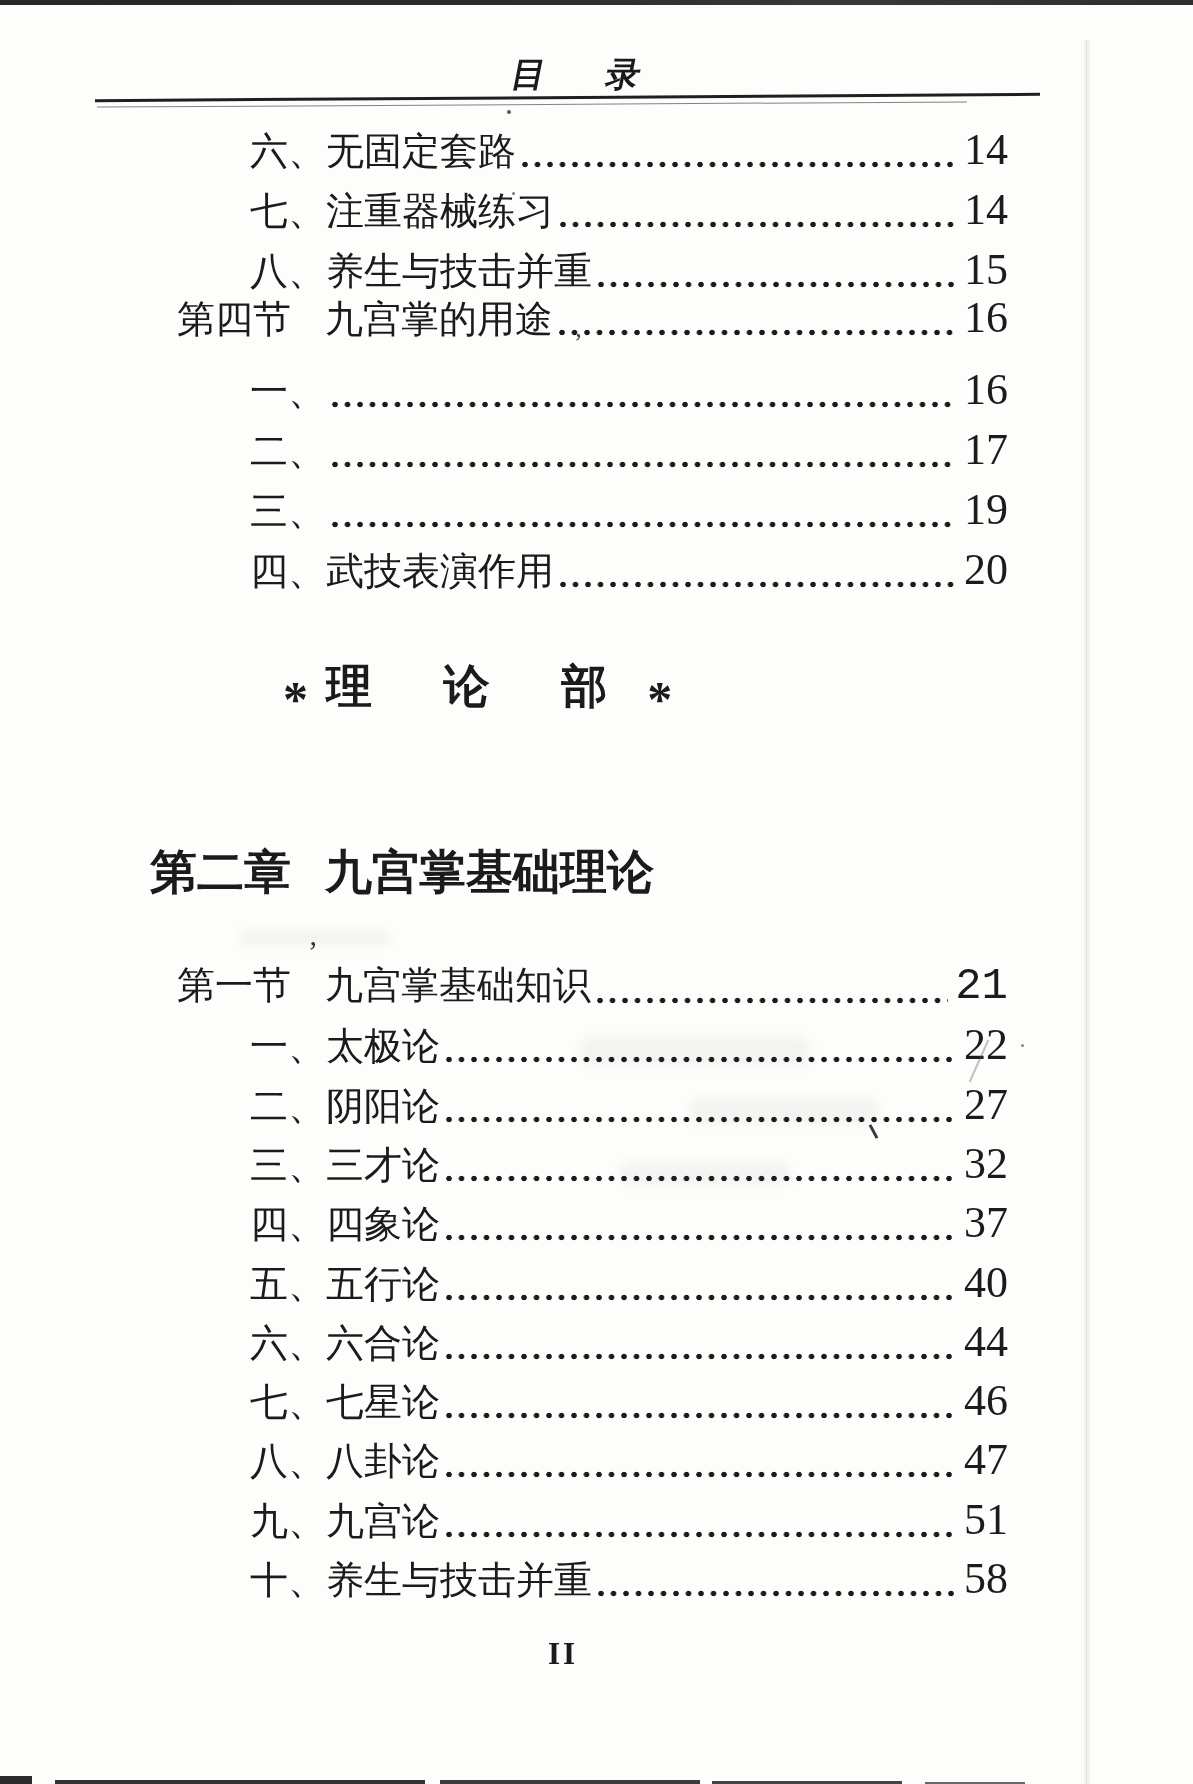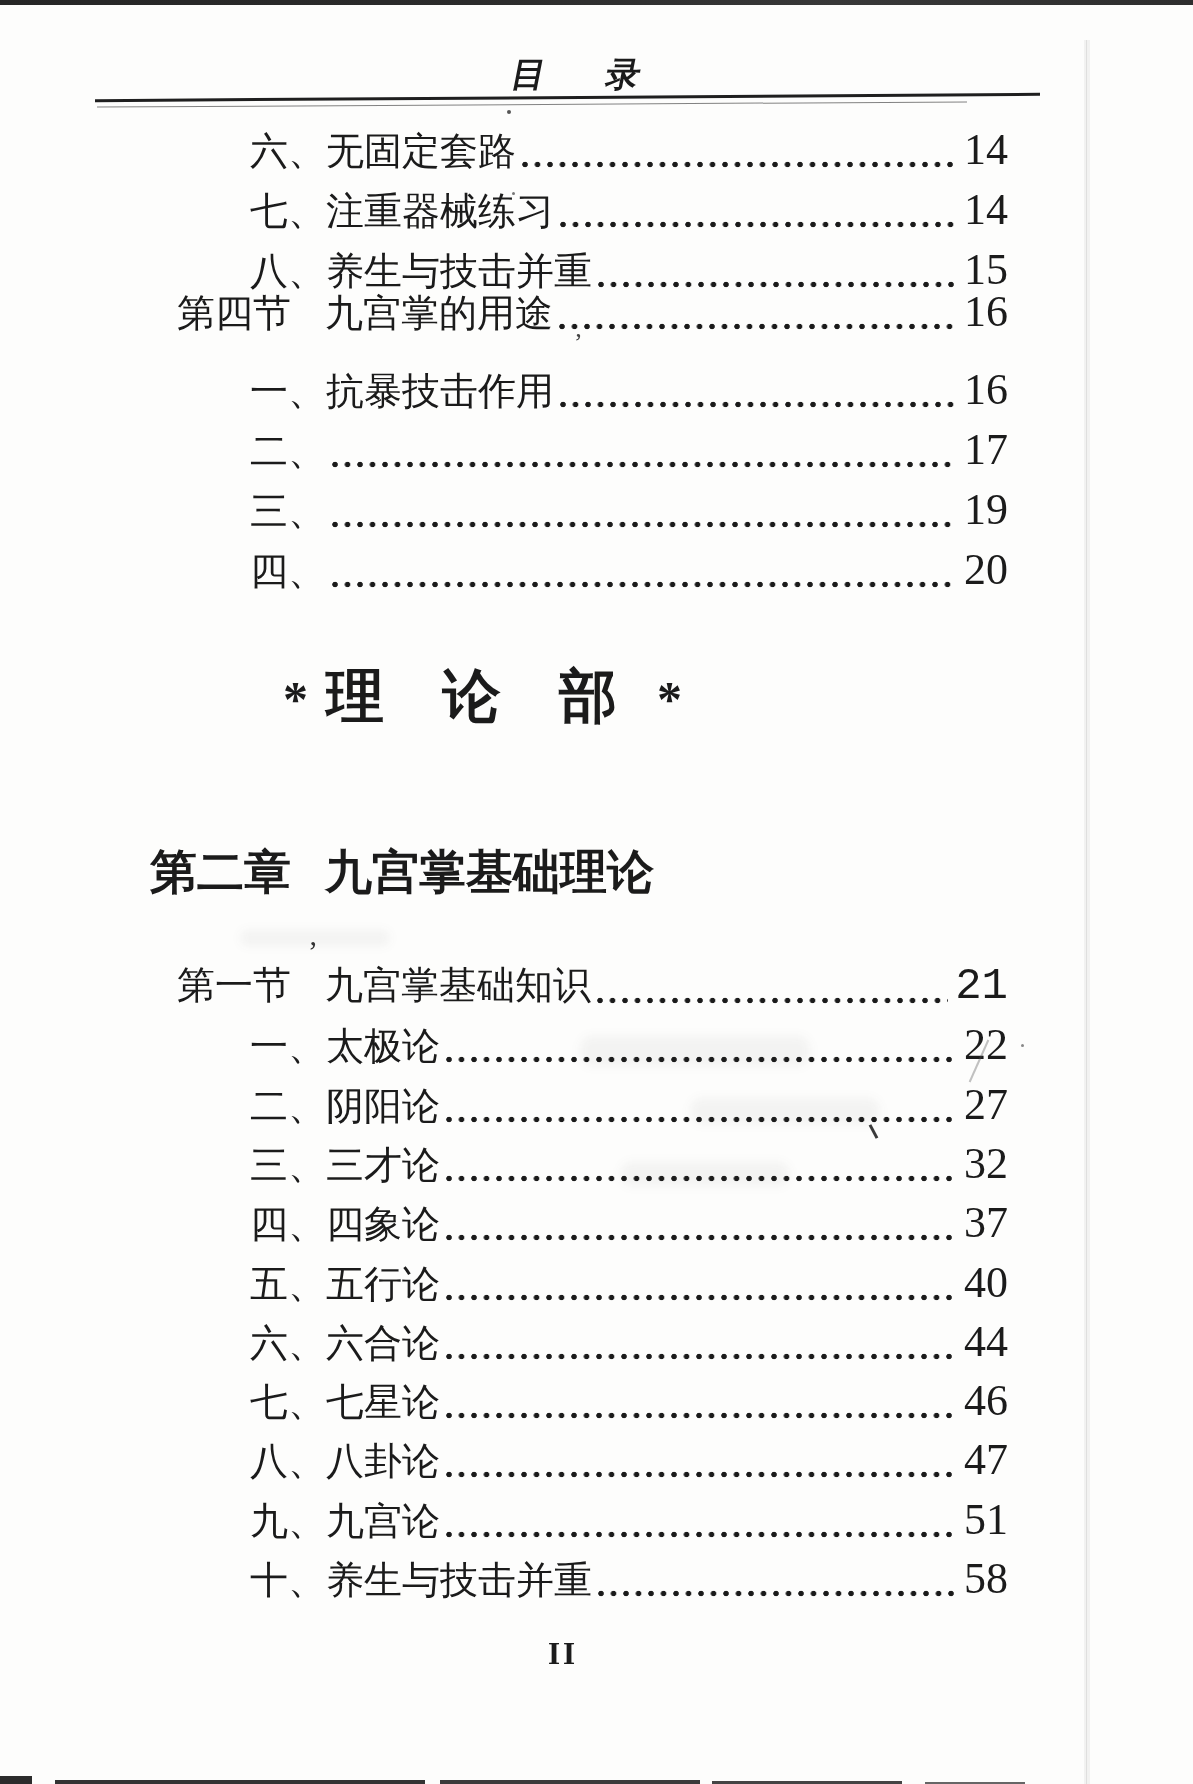--- a/index.html
+++ b/index.html
@@ -38,21 +38,21 @@
   .toc-row.section .toc-title{margin-left:34px;}
   .toc-page{font-size:44px;line-height:52px;margin-left:2px;}
   .leader{flex:1 1 auto;height:9px;margin:0 5px 0 6px;align-self:flex-end;
     margin-bottom:7px;
     background-image:radial-gradient(circle at 3px 4.5px,#1a1a1a 2.4px,rgba(0,0,0,0) 3.1px);
     background-repeat:repeat-x;background-size:12.5px 9px;}
   
   .divider{position:absolute;top:664px;left:283px;display:flex;align-items:flex-start;
     font-weight:700;white-space:nowrap;}
   .divider .star{font-size:50px;line-height:1;position:relative;top:10px;}
-  .divider .divider-text{font-size:58px;line-height:1.15;letter-spacing:22px;margin:0 18px;}
+  .divider .divider-text{font-size:46px;line-height:1.15;letter-spacing:22px;margin:0 18px;font-family:Liberation Mono, monospace;}
   .chapter{position:absolute;top:842px;left:150px;font-weight:700;white-space:nowrap;
     font-size:47px;line-height:1.3;}
   .chapter .chapter-title{margin-left:34px;}
   
   .page-footer{position:absolute;top:1638px;left:548px;font-size:31px;font-weight:700;
     letter-spacing:3px;line-height:1;}
 </style>
 </head>
 <body>
 
@@ -77,44 +77,44 @@
         <span class="toc-title">注重器械练习</span>
         <span class="leader"></span>
         <span class="toc-page">14</span>
       </div>
       <div class="toc-row sub" style="top: 244px;">
         <span class="toc-label">八、</span>
         <span class="toc-title">养生与技击并重</span>
         <span class="leader"></span>
         <span class="toc-page">15</span>
       </div>
-      <div class="toc-row section" style="top: 286px; justify-content: space-between;">
+      <div class="toc-row section" style="top: 292px; justify-content: space-between;">
         <span class="toc-label">第四节</span>
         <span class="toc-title">九宫掌的用途</span>
         <span class="leader"></span>
         <span class="toc-page">16</span>
       </div>
       <div class="toc-row sub" style="top: 364px;">
         <span class="toc-label">一、</span>
-        <span class="toc-title">抗暴技击作用</span>
         <span class="leader"></span>
         <span class="toc-page">16</span>
       </div>
       <div class="toc-row sub" style="top: 424px;">
         <span class="toc-label">二、</span>
         <span class="leader"></span>
         <span class="toc-page">17</span>
       </div>
       <div class="toc-row sub" style="top: 484px;">
         <span class="toc-label">三、</span>
         <span class="leader"></span>
         <span class="toc-page">19</span>
       </div>
       <div class="toc-row sub" style="top: 544px;">
         <span class="toc-label">四、</span>
+        <span class="toc-title">武技表演作用</span>
         <span class="leader"></span>
         <span class="toc-page">20</span>
       </div>
     </div>
   <div id="toc-block-1">
       <div class="toc-row section" style="top: 960px; font-family: Liberation Mono, monospace;">
         <span class="toc-label">第一节</span>
         <span class="toc-title">九宫掌基础知识</span>
         <span class="leader"></span>
         <span class="toc-page">21</span>

